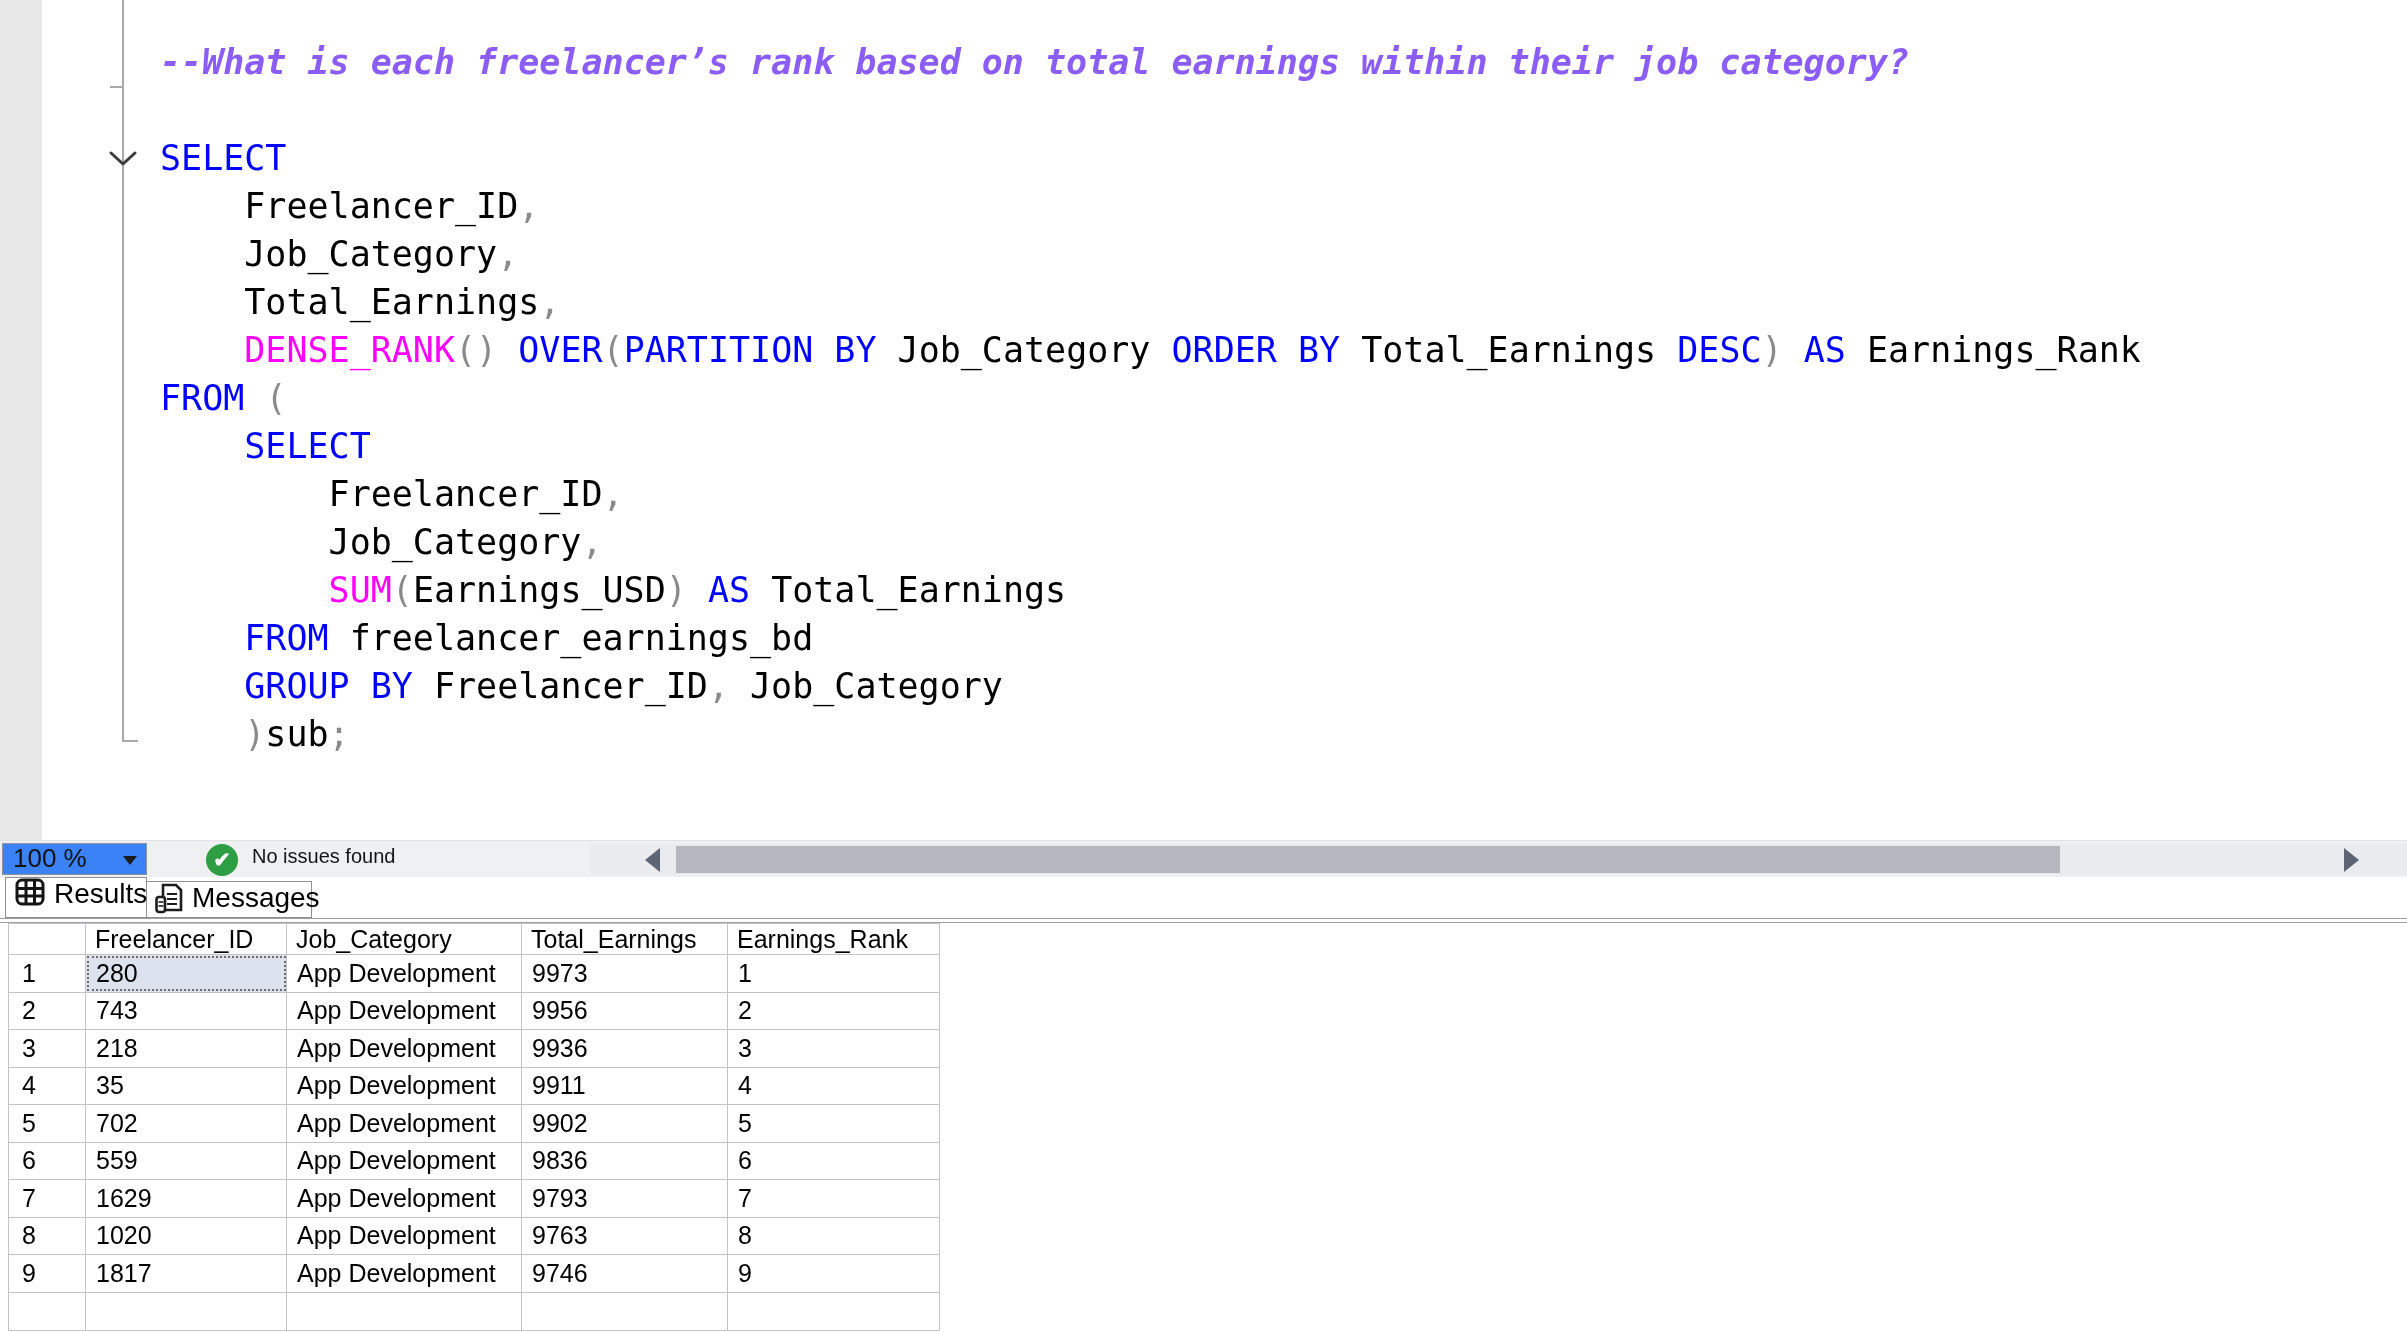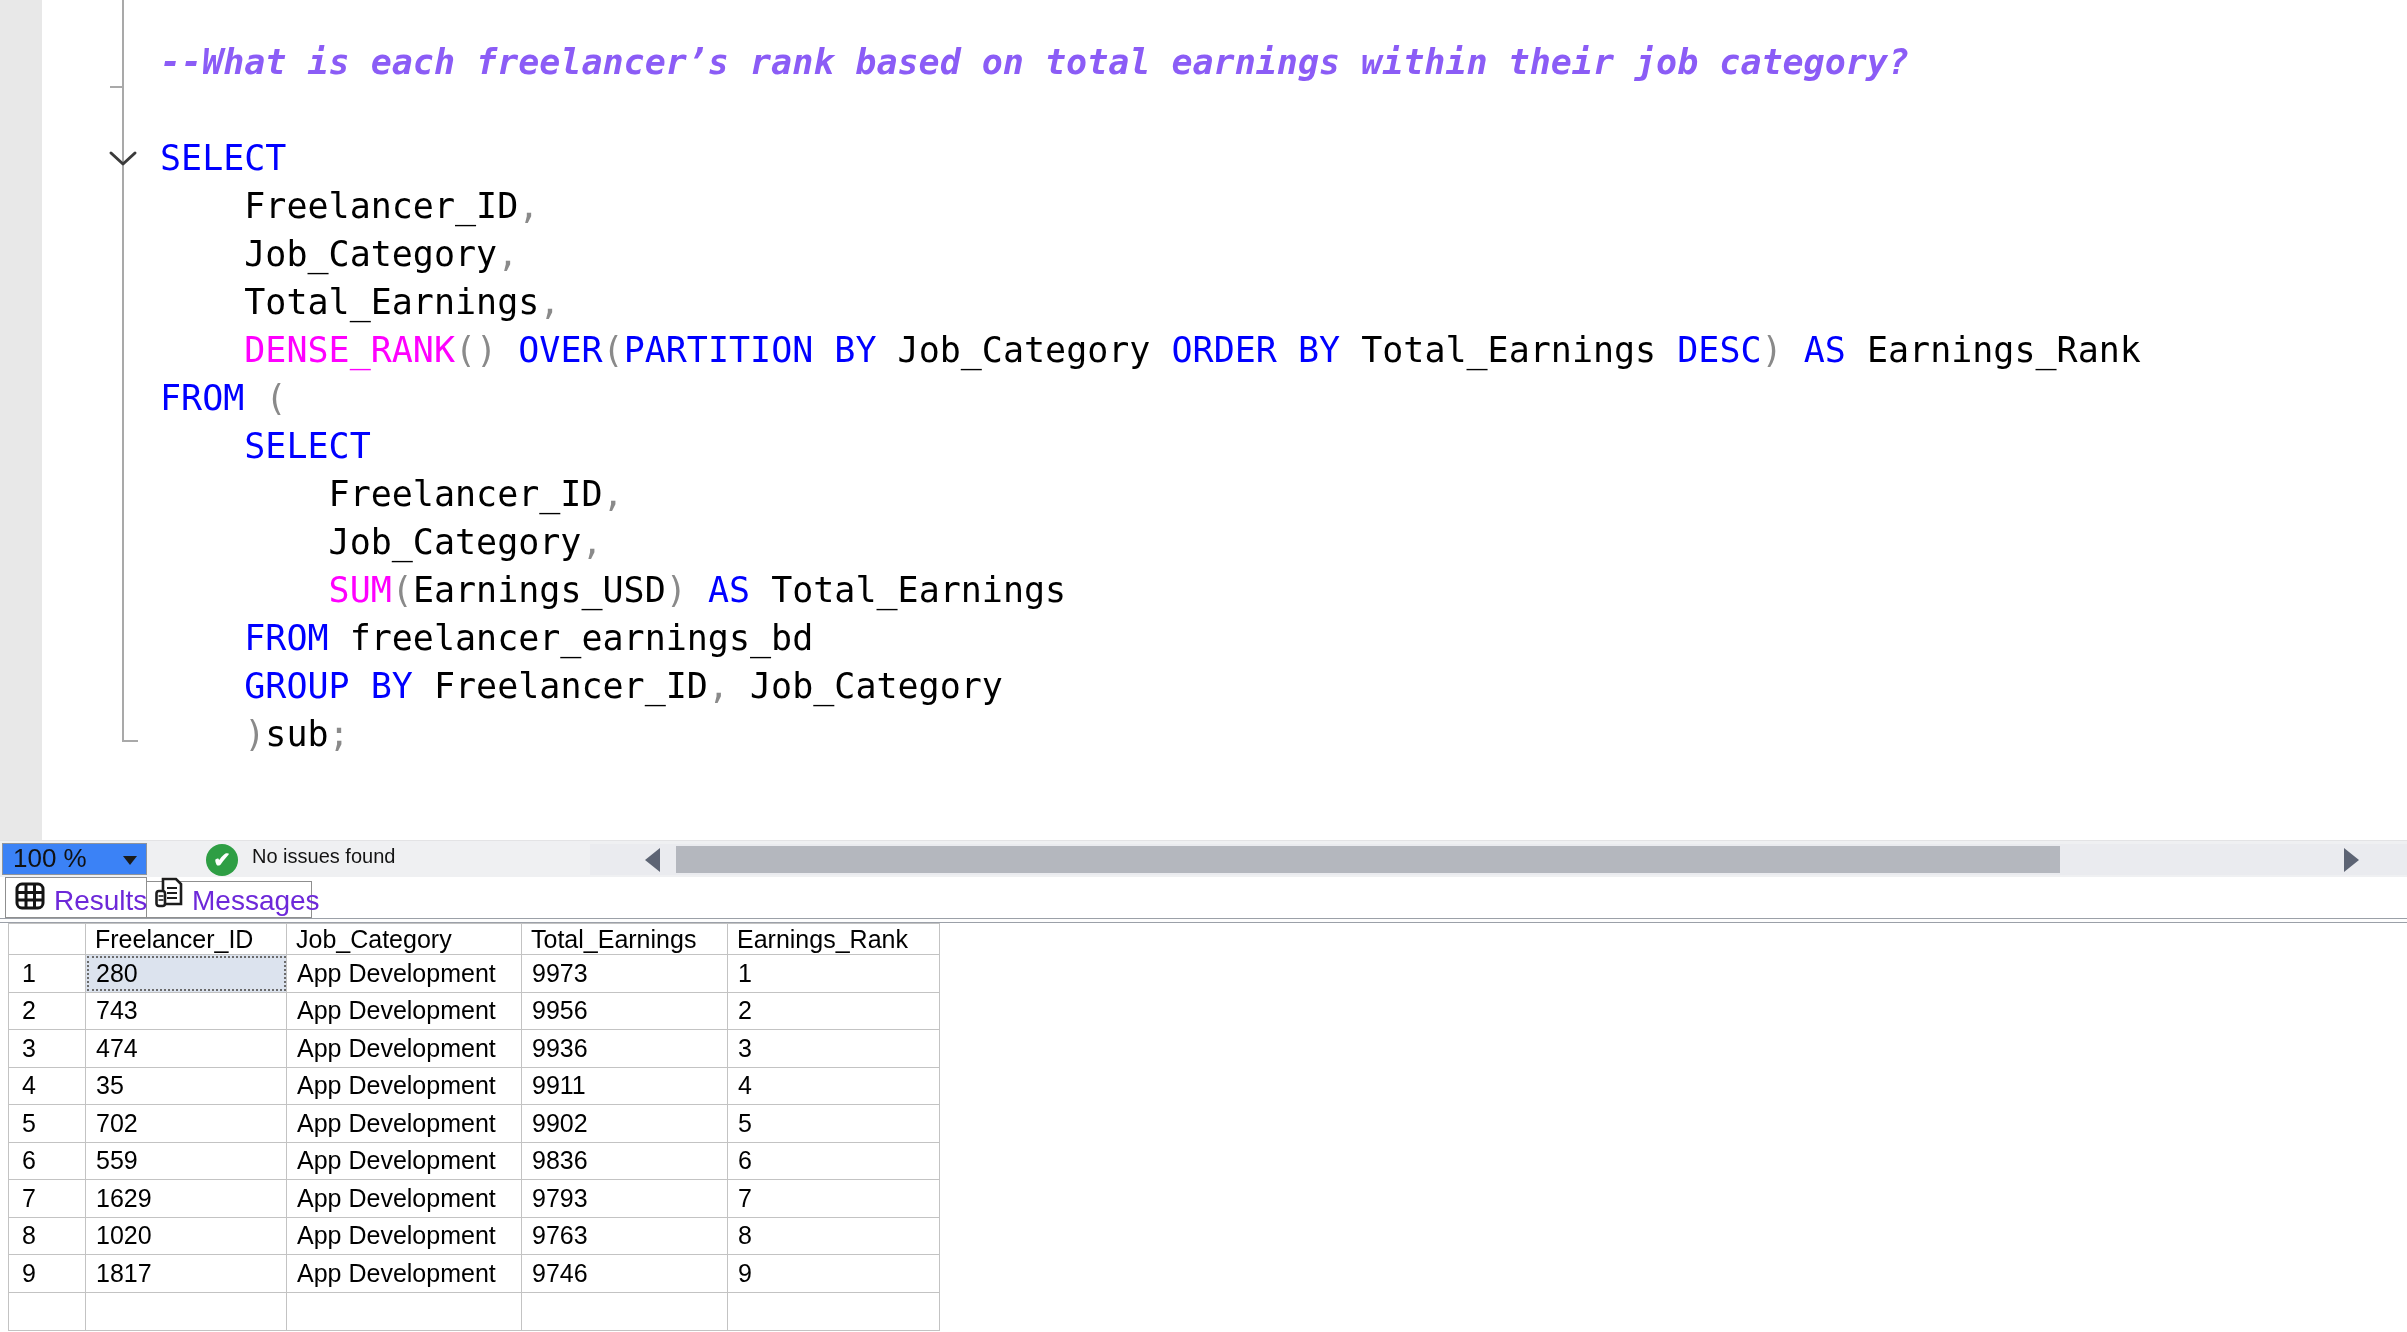--- a/index.html
+++ b/index.html
@@ -31,21 +31,21 @@
   .zoom-combo .val{padding-left:10px;}
   .combo-arrow{position:absolute;right:9px;top:12px;width:0;height:0;border-left:7px solid transparent;border-right:7px solid transparent;border-top:9px solid #1b1b1b;}
   .check-circle{position:absolute;left:206px;top:3px;width:32px;height:32px;border-radius:50%;background:#2E9E44;color:#fff;font-size:21px;font-weight:bold;display:flex;align-items:center;justify-content:center;}
   .issues-text{position:absolute;left:252px;top:4px;font-size:20px;color:#141414;}
   .hscroll-track{position:absolute;left:590px;top:3px;width:1817px;height:31px;background:#eaebef;}
   .scroll-arrow-left{position:absolute;left:645px;top:7px;width:0;height:0;border-top:12px solid transparent;border-bottom:12px solid transparent;border-right:15px solid #5d6474;}
   .scroll-thumb{position:absolute;left:676px;top:5px;width:1384px;height:27px;background:#b4b7be;}
   .scroll-arrow-right{position:absolute;left:2344px;top:7px;width:0;height:0;border-top:12px solid transparent;border-bottom:12px solid transparent;border-left:15px solid #5d6474;}
   
   .tabs-row{position:absolute;left:0;top:877px;width:2407px;height:41px;background:#ffffff;}
-  .tab{position:absolute;background:#fff;border:1px solid #8f8f8f;box-sizing:border-box;display:flex;align-items:flex-end;font-size:28px;color:#6d28d9;}
+  .tab{position:absolute;background:#fff;border:1px solid #8f8f8f;box-sizing:border-box;display:flex;align-items:flex-start;font-size:28px;color:#000000;}
   .tab-results{left:5px;top:0;width:142px;height:41px;padding-left:9px;gap:9px;z-index:3;}
   .tab-messages{left:146px;top:4px;width:166px;height:37px;padding-left:7px;gap:8px;z-index:2;}
   .groove{position:absolute;left:0;top:918px;width:2407px;height:5px;border-top:1px solid #9ba0a8;border-bottom:1px solid #9ba0a8;background:#fdfdfd;box-sizing:border-box;}
   
   .grid-pane{position:absolute;left:0;top:923px;width:2407px;height:409px;background:#ffffff;overflow:hidden;}
   table.grid{position:absolute;left:8px;top:0;border-collapse:collapse;table-layout:fixed;font-size:25px;color:#000;}
   .grid th,.grid td{border:1px solid #c3c3c3;overflow:hidden;white-space:nowrap;}
   .grid th{height:30px;font-weight:normal;text-align:left;padding:0 0 0 9px;background:#ffffff;}
   .grid td{height:36.5px;padding:0 0 0 10px;background:#ffffff;}
   .grid td.rownum{padding-left:13px;}
@@ -141,21 +141,21 @@
         </tr>
         <tr>
           <td class="rownum">2</td>
           <td>743</td>
           <td>App Development</td>
           <td>9956</td>
           <td>2</td>
         </tr>
         <tr>
           <td class="rownum">3</td>
-          <td>474</td>
+          <td>218</td>
           <td>App Development</td>
           <td>9936</td>
           <td>3</td>
         </tr>
         <tr>
           <td class="rownum">4</td>
           <td>35</td>
           <td>App Development</td>
           <td>9911</td>
           <td>4</td>

